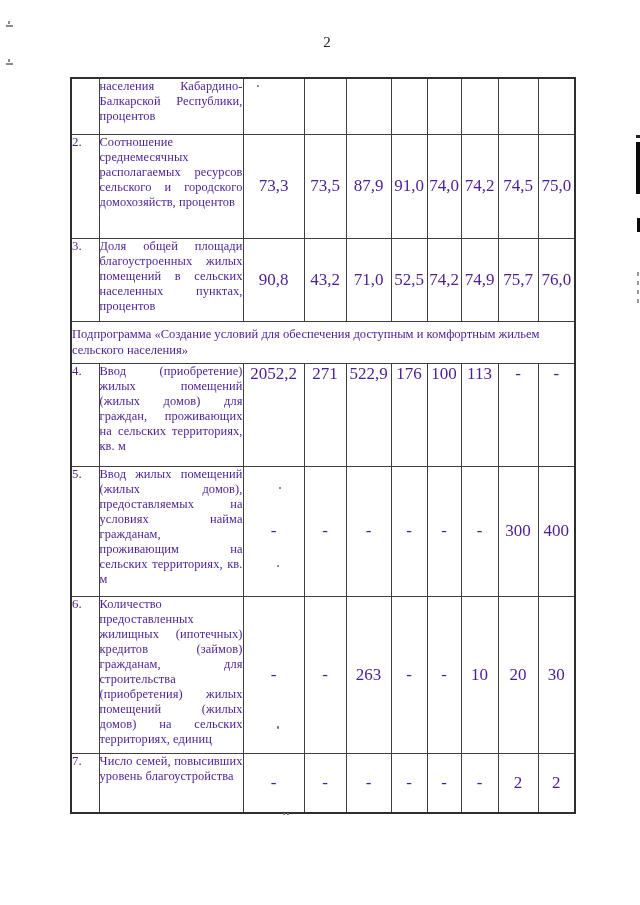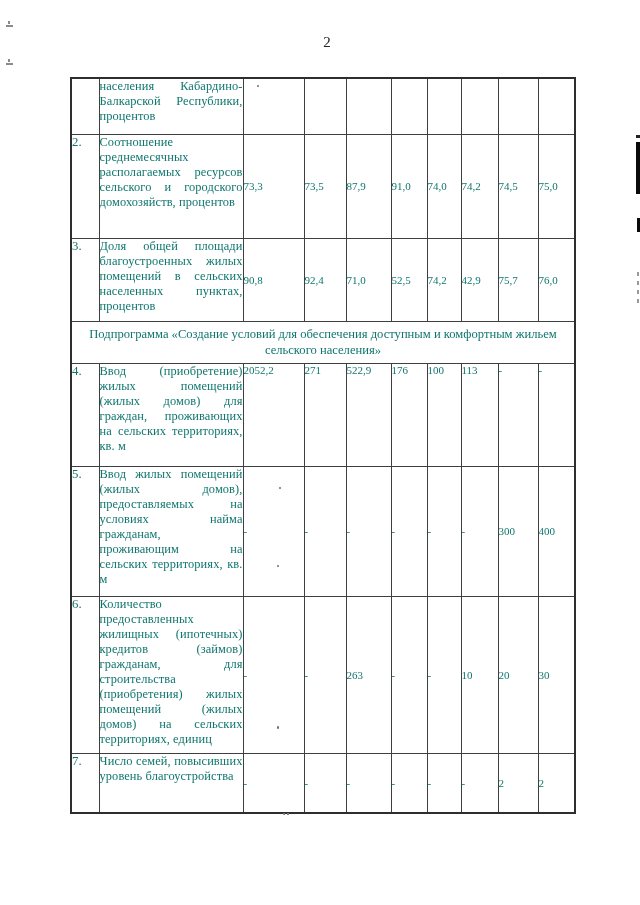--- a/index.html
+++ b/index.html
@@ -30,21 +30,21 @@
   }
   
   table#indicators {
     position: absolute;
     left: 70px;
     top: 77px;
     border-collapse: collapse;
     table-layout: fixed;
     width: 504px;
     font-size: 12.4px;
-    color: #0f766e;
+    color: #4c1d95;
   }
   table#indicators td {
     border: 1.5px solid #3f3f3f;
     padding: 0;
     overflow: hidden;
   }
   table#indicators {
     border: 2px solid #2e2e2e;
   }
   td.num-cell {
@@ -55,31 +55,31 @@
   }
   td.name-cell {
     vertical-align: top;
     text-align: justify;
     padding: 2px 3px 2px 5px;
     line-height: 15px;
     letter-spacing: 0.1px;
   }
   td.val-cell {
     vertical-align: middle;
-    text-align: left;
-    font-size: 11px;
+    text-align: center;
+    font-size: 17px;
     border-color: #474747;
   }
   td.val-cell.vtop {
     vertical-align: top;
     padding-top: 4px;
     margin-top: 16px;
   }
   td.section-cell {
-    text-align: center;
+    text-align: left;
     vertical-align: middle;
     padding: 3px 9px;
     line-height: 16px;
     border-top: 3px solid #5e5e5e;
     border-bottom: 2px solid #303030;
     font-size: 12.6px;
   }
   
   #indicators tbody tr:nth-child(1) { height: 56px; }
   #indicators tbody tr:nth-child(2) { height: 104px; }
@@ -178,25 +178,25 @@
           <td class="val-cell">91,0</td>
           <td class="val-cell">74,0</td>
           <td class="val-cell">74,2</td>
           <td class="val-cell">74,5</td>
           <td class="val-cell">75,0</td>
         </tr>
         <tr>
           <td class="num-cell">3.</td>
           <td class="name-cell">Доля общей площади благоустроенных жилых помещений в сельских населенных пунктах, процентов</td>
           <td class="val-cell">90,8</td>
-          <td class="val-cell">92,4</td>
+          <td class="val-cell">43,2</td>
           <td class="val-cell">71,0</td>
           <td class="val-cell">52,5</td>
           <td class="val-cell">74,2</td>
-          <td class="val-cell">42,9</td>
+          <td class="val-cell">74,9</td>
           <td class="val-cell">75,7</td>
           <td class="val-cell">76,0</td>
         </tr>
         <tr>
           <td colspan="10" class="section-cell">Подпрограмма «Создание условий для обеспечения доступным и комфортным жильем сельского населения»</td>
         </tr>
         <tr>
           <td class="num-cell">4.</td>
           <td class="name-cell">Ввод (приобретение) жилых помещений (жилых домов) для граждан, проживающих на сельских территориях, кв. м</td>
           <td class="val-cell vtop">2052,2</td>

